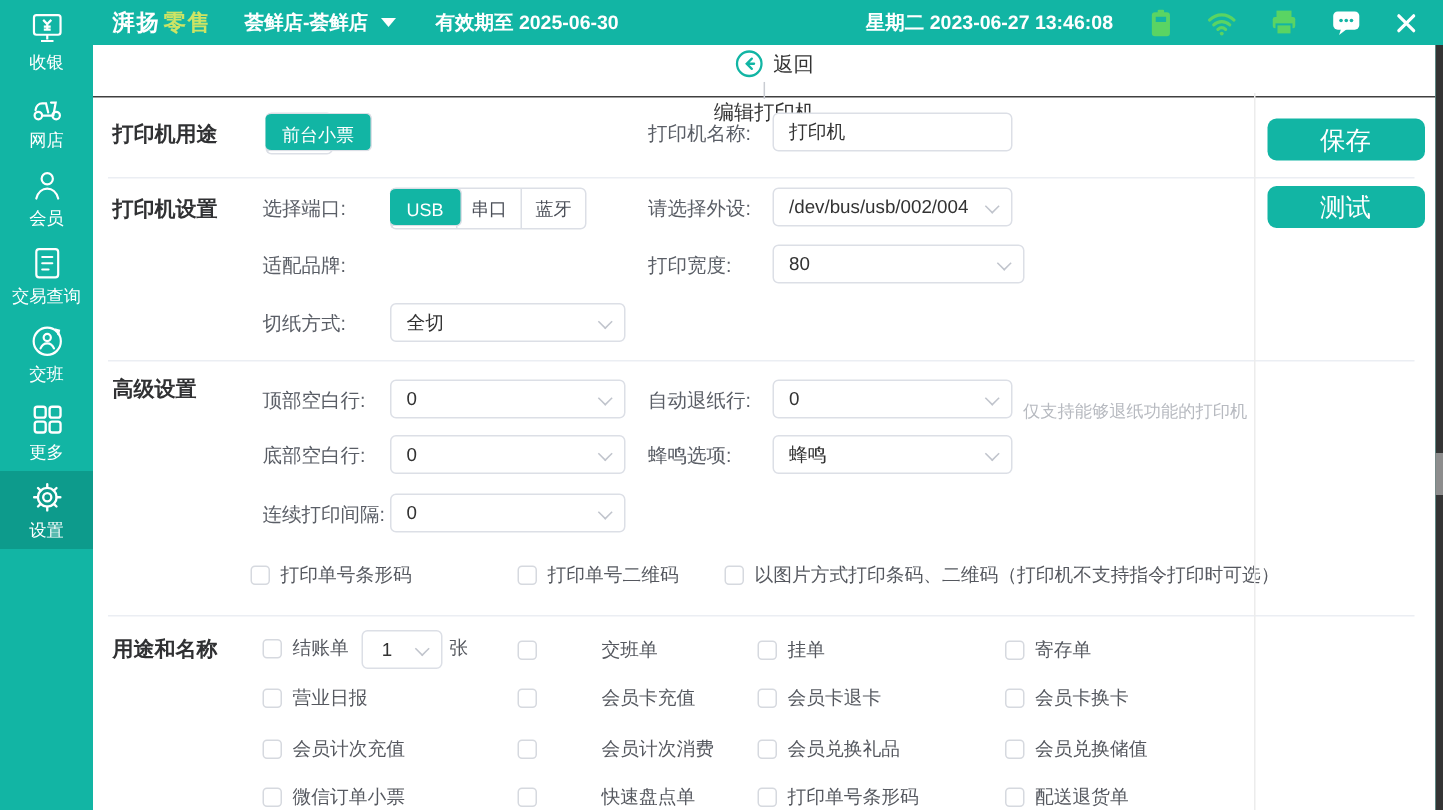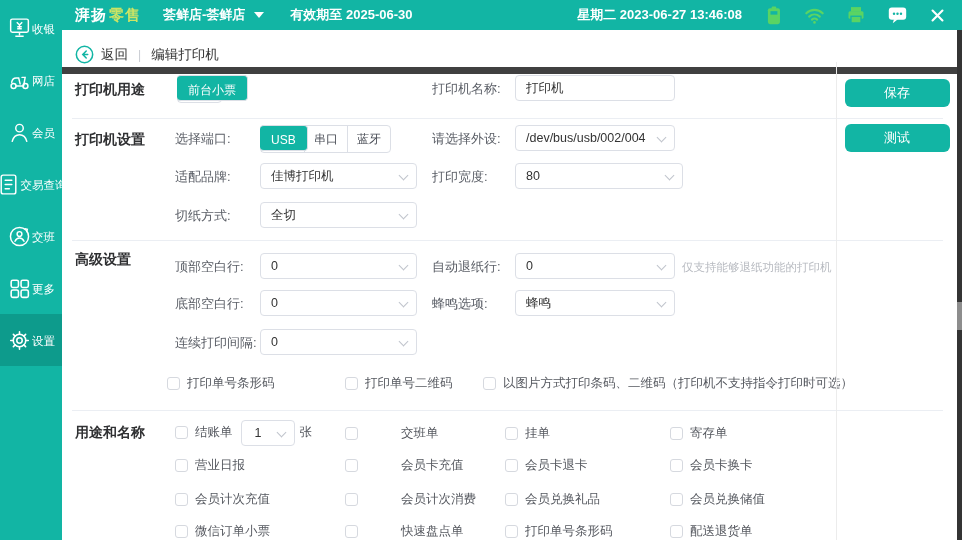--- a/index.html
+++ b/index.html
@@ -18,28 +18,28 @@
   .store{display:flex;align-items:center;margin-left:22px;cursor:pointer;font-weight:bold;}
   .caret{width:0;height:0;border-left:5px solid transparent;border-right:5px solid transparent;border-top:6px solid #fff;margin-left:9px;}
   .validity{margin-left:26px;font-weight:bold;}
   .spacer{flex:1;}
   .datetime{font-weight:bold;margin-right:22px;}
   .tb-icons{display:flex;align-items:center;gap:21px;margin-right:16px;}
   .tb-icons svg{display:block;}
 
   
   .sidebar{position:absolute;left:0;top:0;width:62px;height:540px;display:flex;flex-direction:column;padding-top:2px;}
-  .side-item{width:62px;height:52px;display:flex;align-items:center;justify-content:center;color:#fff;cursor:pointer;}
+  .side-item{width:62px;height:52px;display:flex;flex-direction:column;align-items:center;justify-content:center;color:#fff;cursor:pointer;}
   .side-item.active{background:var(--sidebar-active);}
   .side-item .lbl{font-size:11.5px;margin-top:2px;white-space:nowrap;}
   .side-item svg{display:block;}
 
   
   .content{position:absolute;left:62px;top:30px;right:5px;bottom:0;background:#fff;overflow:hidden;}
-  .pagehead{position:absolute;left:0;top:12px;right:0;height:32px;border-bottom:7px solid #404040;display:flex;align-items:center;}
+  .pagehead{position:absolute;left:0;top:3px;right:0;height:32px;border-bottom:1px solid #404040;display:flex;align-items:center;flex-direction:column;}
   .backbtn{display:flex;align-items:center;margin-left:13px;cursor:pointer;}
   .backbtn svg{display:block;}
   .back-label{font-size:13.5px;color:#333;margin-left:7px;}
   .head-sep{color:#c9ccd2;margin:0 10px;font-size:12px;}
   .page-title{font-size:13.5px;color:#333;}
 
   .form{position:absolute;inset:0;}
   .seclabel{position:absolute;font-size:14px;font-weight:bold;color:var(--dark);line-height:26px;white-space:nowrap;}
   .flabel{position:absolute;font-size:13px;color:var(--label);line-height:26px;white-space:nowrap;}
   .hline{position:absolute;left:10px;right:14px;border-top:1px solid var(--line);}
@@ -58,21 +58,21 @@
   .ckcell{position:absolute;display:flex;align-items:center;height:16px;}
   .ckbox{width:13px;height:13px;border:1px solid #d6d9df;border-radius:3px;background:#fff;flex:none;cursor:pointer;}
   .cklbl{font-size:12.5px;color:#55585f;margin-left:7px;white-space:nowrap;}
 
   .c1{left:113px;} .c2{left:283px;gap:36px;} .c3{left:443px;} .c4{left:608px;}
   .r1{top:395px;} .r1s{top:389px;height:27px;} .r2{top:427px;} .r3{top:461px;} .r4{top:493px;}
   .mini{position:relative;width:54px;height:26px;border:1px solid var(--border);border-radius:4px;background:#fff;font-size:12.5px;color:#333;line-height:24px;padding-left:13px;margin:0 5px 0 8px;cursor:pointer;}
   .unit{font-size:12.5px;color:#55585f;}
 
   .btncol{position:absolute;right:0;top:32px;bottom:0;width:121px;border-left:1px solid #ececec;}
-  .btn{display:block;width:105px;height:28px;margin:17px auto 0;background:var(--primary);color:#fff;border:none;border-radius:6px;font-size:13px;cursor:pointer;}
+  .btn{display:block;width:105px;height:28px;margin:17px auto 0;background:var(--primary);color:#fff;border:none;border-radius:6px;font-size:17px;cursor:pointer;}
 
   .scrollbar{position:absolute;right:0;top:30px;width:5px;bottom:0;background:#343434;}
   .scrollbar .thumb{position:absolute;left:0;width:5px;top:272px;height:28px;background:#8d8d8d;}
 </style>
 </head>
 <body>
 
 <div class="app">
 
   <div class="topbar">
@@ -236,23 +236,20 @@
         <span class="cell">网口</span>
         <span class="cell">串口</span>
         <span class="cell">蓝牙</span>
       </div>
       <div class="flabel" style="left:370px;top:96px">请选择外设:</div>
       <div class="sel" style="left:453px;top:95px;width:160px">
         <span>/dev/bus/usb/002/004</span><span class="chev"></span>
       </div>
 
       <div class="flabel" style="left:113px;top:134px">适配品牌:</div>
-      <div class="sel" style="left:198px;top:133px;width:157px">
-        <span>佳博打印机</span><span class="chev"></span>
-      </div>
       <div class="flabel" style="left:370px;top:134px">打印宽度:</div>
       <div class="sel" style="left:453px;top:133px;width:168px">
         <span>80</span><span class="chev"></span>
       </div>
 
       <div class="flabel" style="left:113px;top:173px">切纸方式:</div>
       <div class="sel" style="left:198px;top:172px;width:157px">
         <span>全切</span><span class="chev"></span>
       </div>
 
@@ -261,21 +258,21 @@
       <div class="seclabel" style="left:13px;top:216px">高级设置</div>
 
       <div class="flabel" style="left:113px;top:224px">顶部空白行:</div>
       <div class="sel" style="left:198px;top:223px;width:157px">
         <span>0</span><span class="chev"></span>
       </div>
       <div class="flabel" style="left:370px;top:224px">自动退纸行:</div>
       <div class="sel" style="left:453px;top:223px;width:160px">
         <span>0</span><span class="chev"></span>
       </div>
-      <div class="note" style="left:620px;top:224px">仅支持能够退纸功能的打印机</div>
+      <div class="note" style="left:620px;top:232px">仅支持能够退纸功能的打印机</div>
 
       <div class="flabel" style="left:113px;top:261px">底部空白行:</div>
       <div class="sel" style="left:198px;top:260px;width:157px">
         <span>0</span><span class="chev"></span>
       </div>
       <div class="flabel" style="left:370px;top:261px">蜂鸣选项:</div>
       <div class="sel" style="left:453px;top:260px;width:160px">
         <span>蜂鸣</span><span class="chev"></span>
       </div>
 

